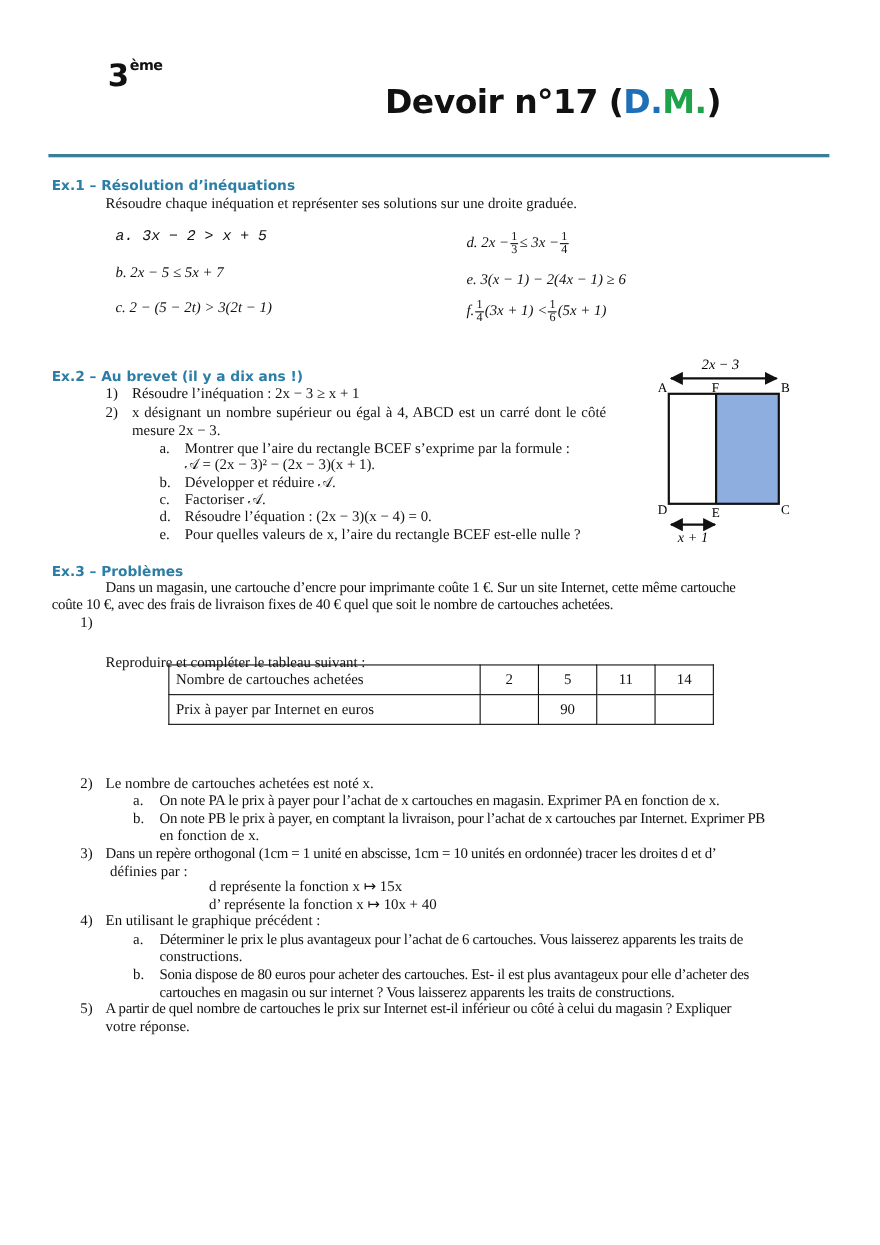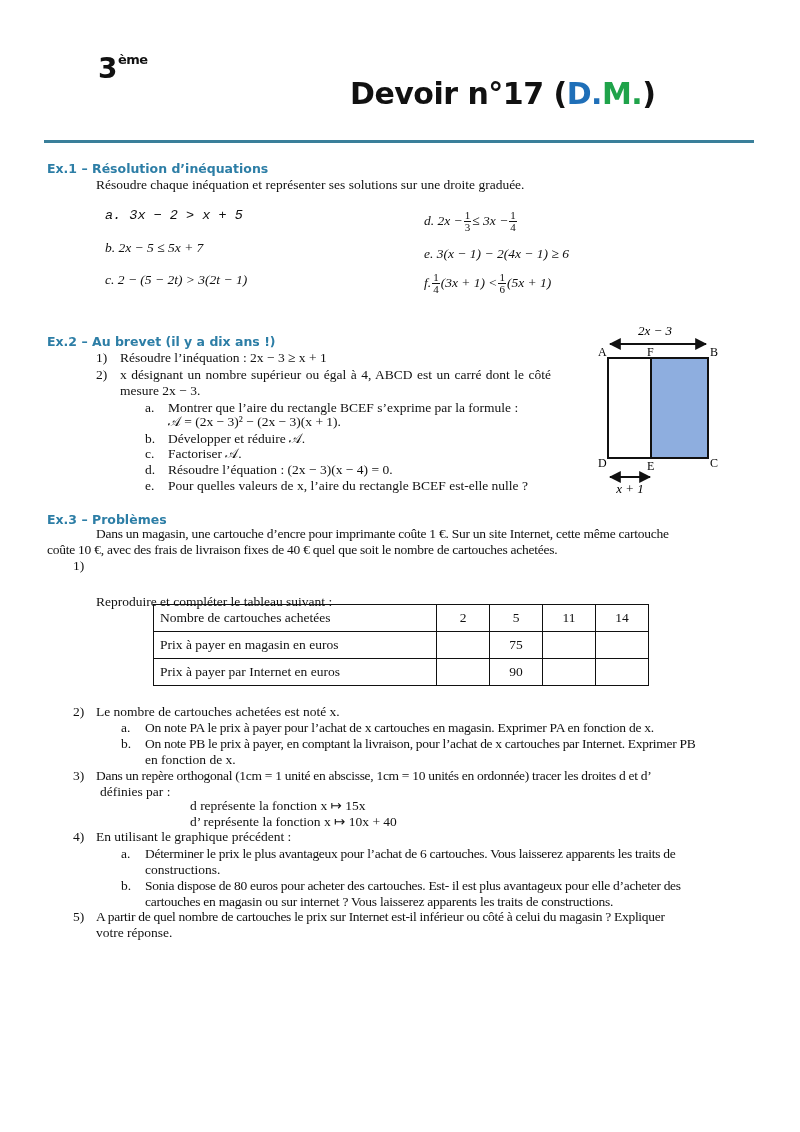--- a/index.html
+++ b/index.html
@@ -96,27 +96,20 @@
 <table id="prices">
   <tbody>
       <tr>
     <td class="l">Nombre de cartouches achetées</td>
     <td class="c">2</td>
     <td class="c">5</td>
     <td class="c">11</td>
     <td class="c">14</td>
   </tr>
   <tr>
-    <td class="l">Prix à payer en magasin en euros</td>
-    <td class="c"></td>
-    <td class="c">75</td>
-    <td class="c"></td>
-    <td class="c"></td>
-  </tr>
-  <tr>
     <td class="l">Prix à payer par Internet en euros</td>
     <td class="c"></td>
     <td class="c">90</td>
     <td class="c"></td>
     <td class="c"></td>
   </tr>
 </tbody>
   </table>
 
 <div class="num" style="left:73px; top:704px;">2)</div>

